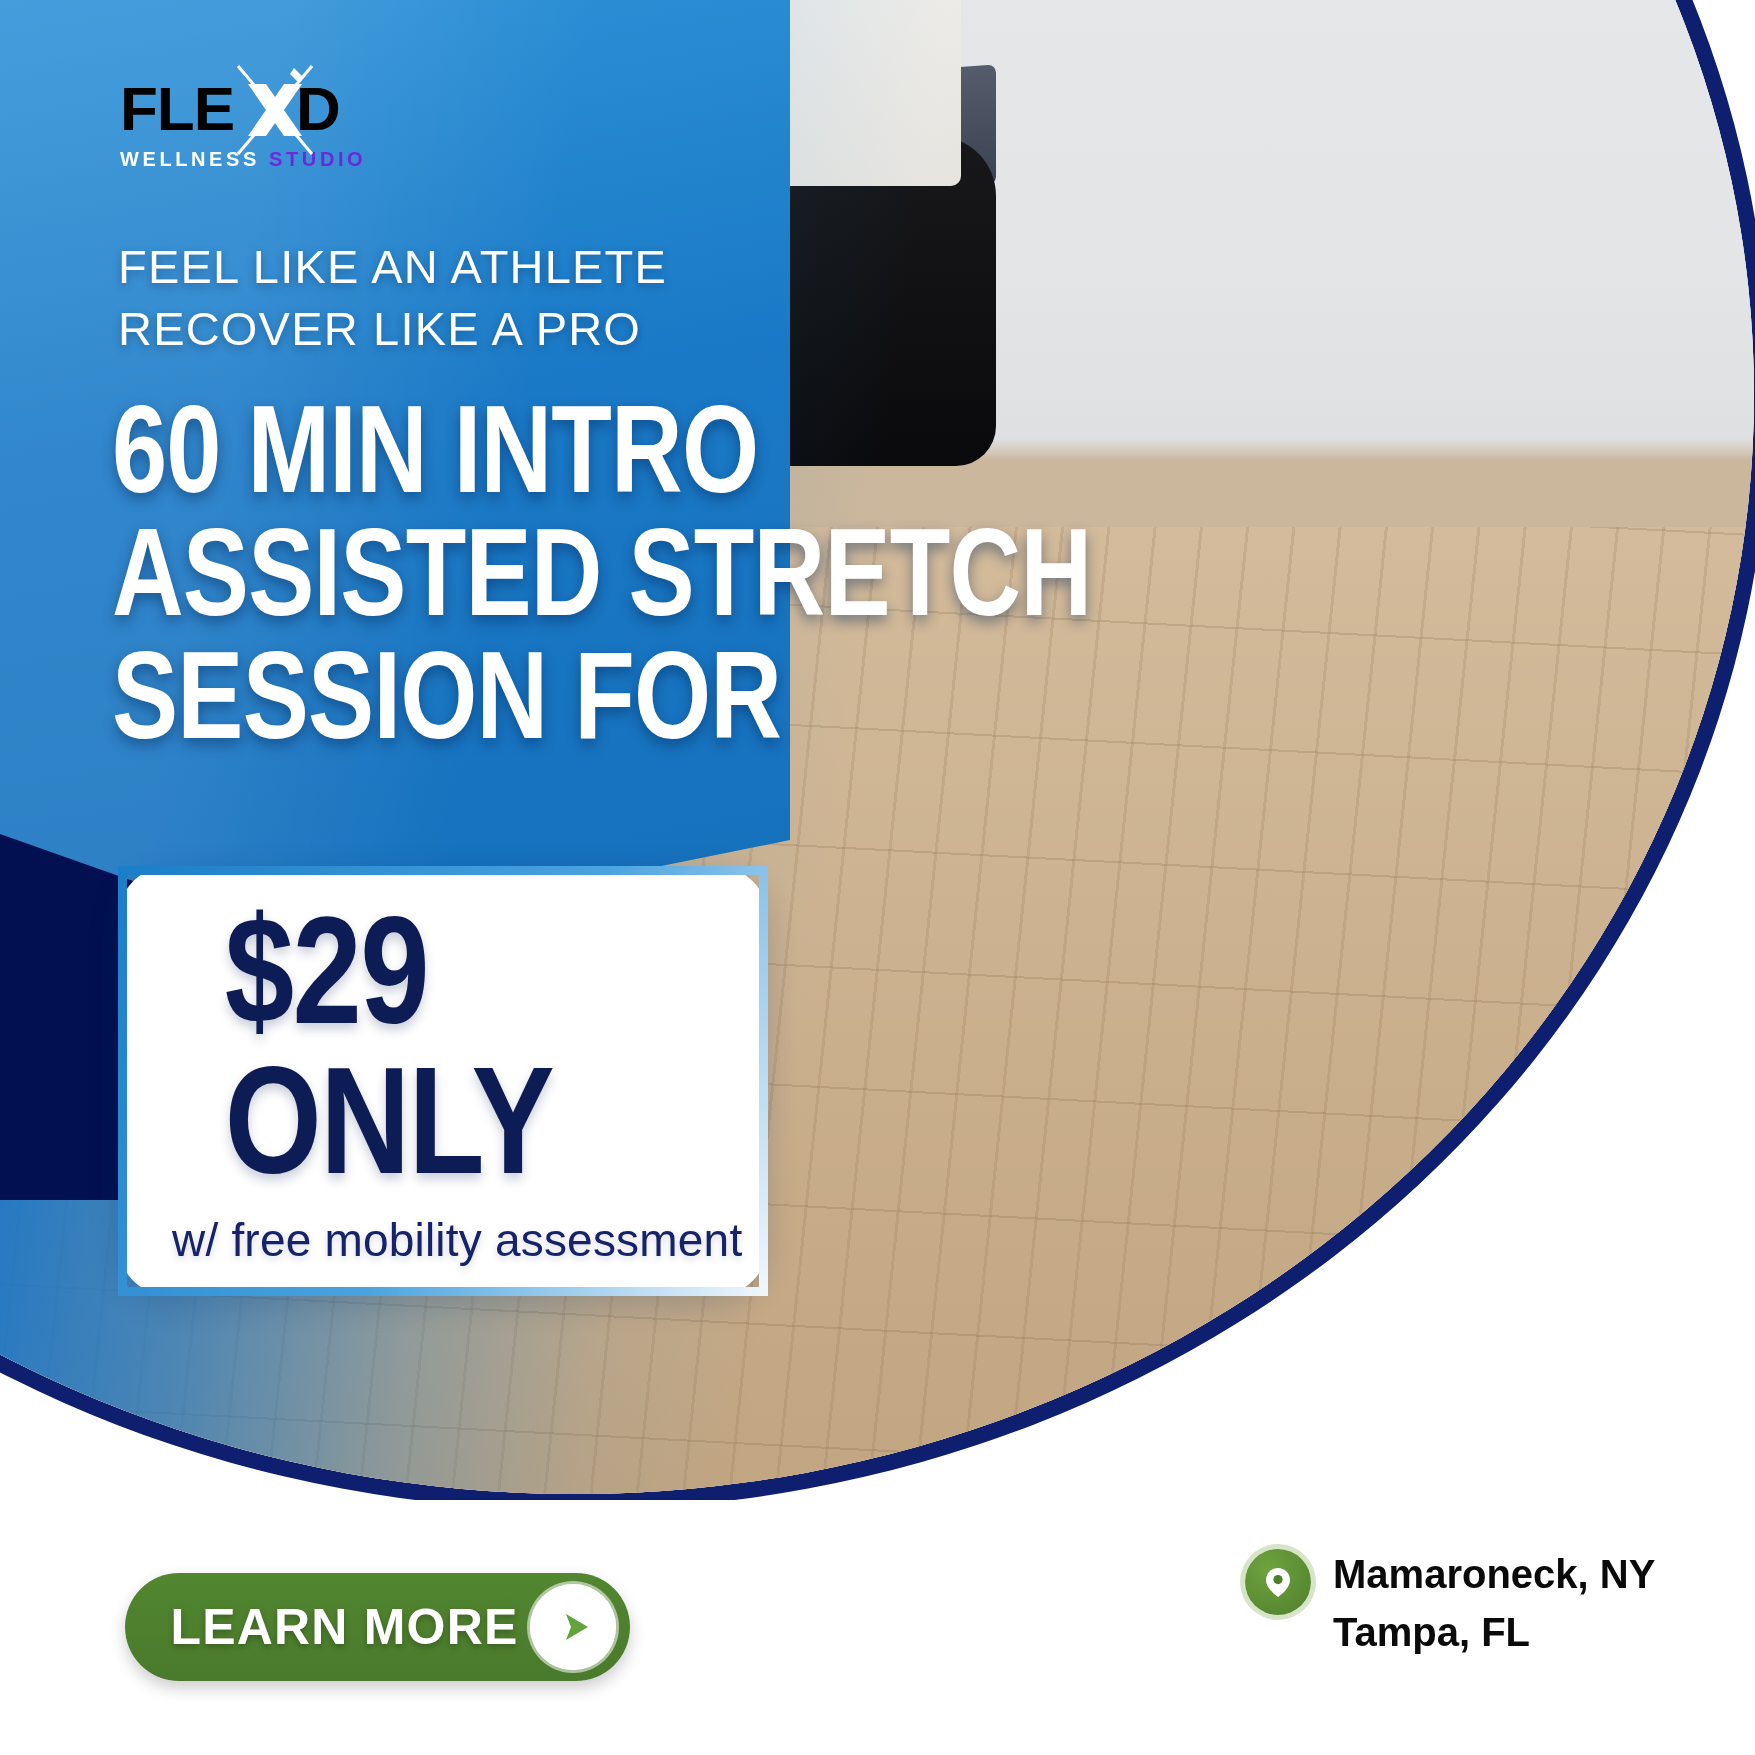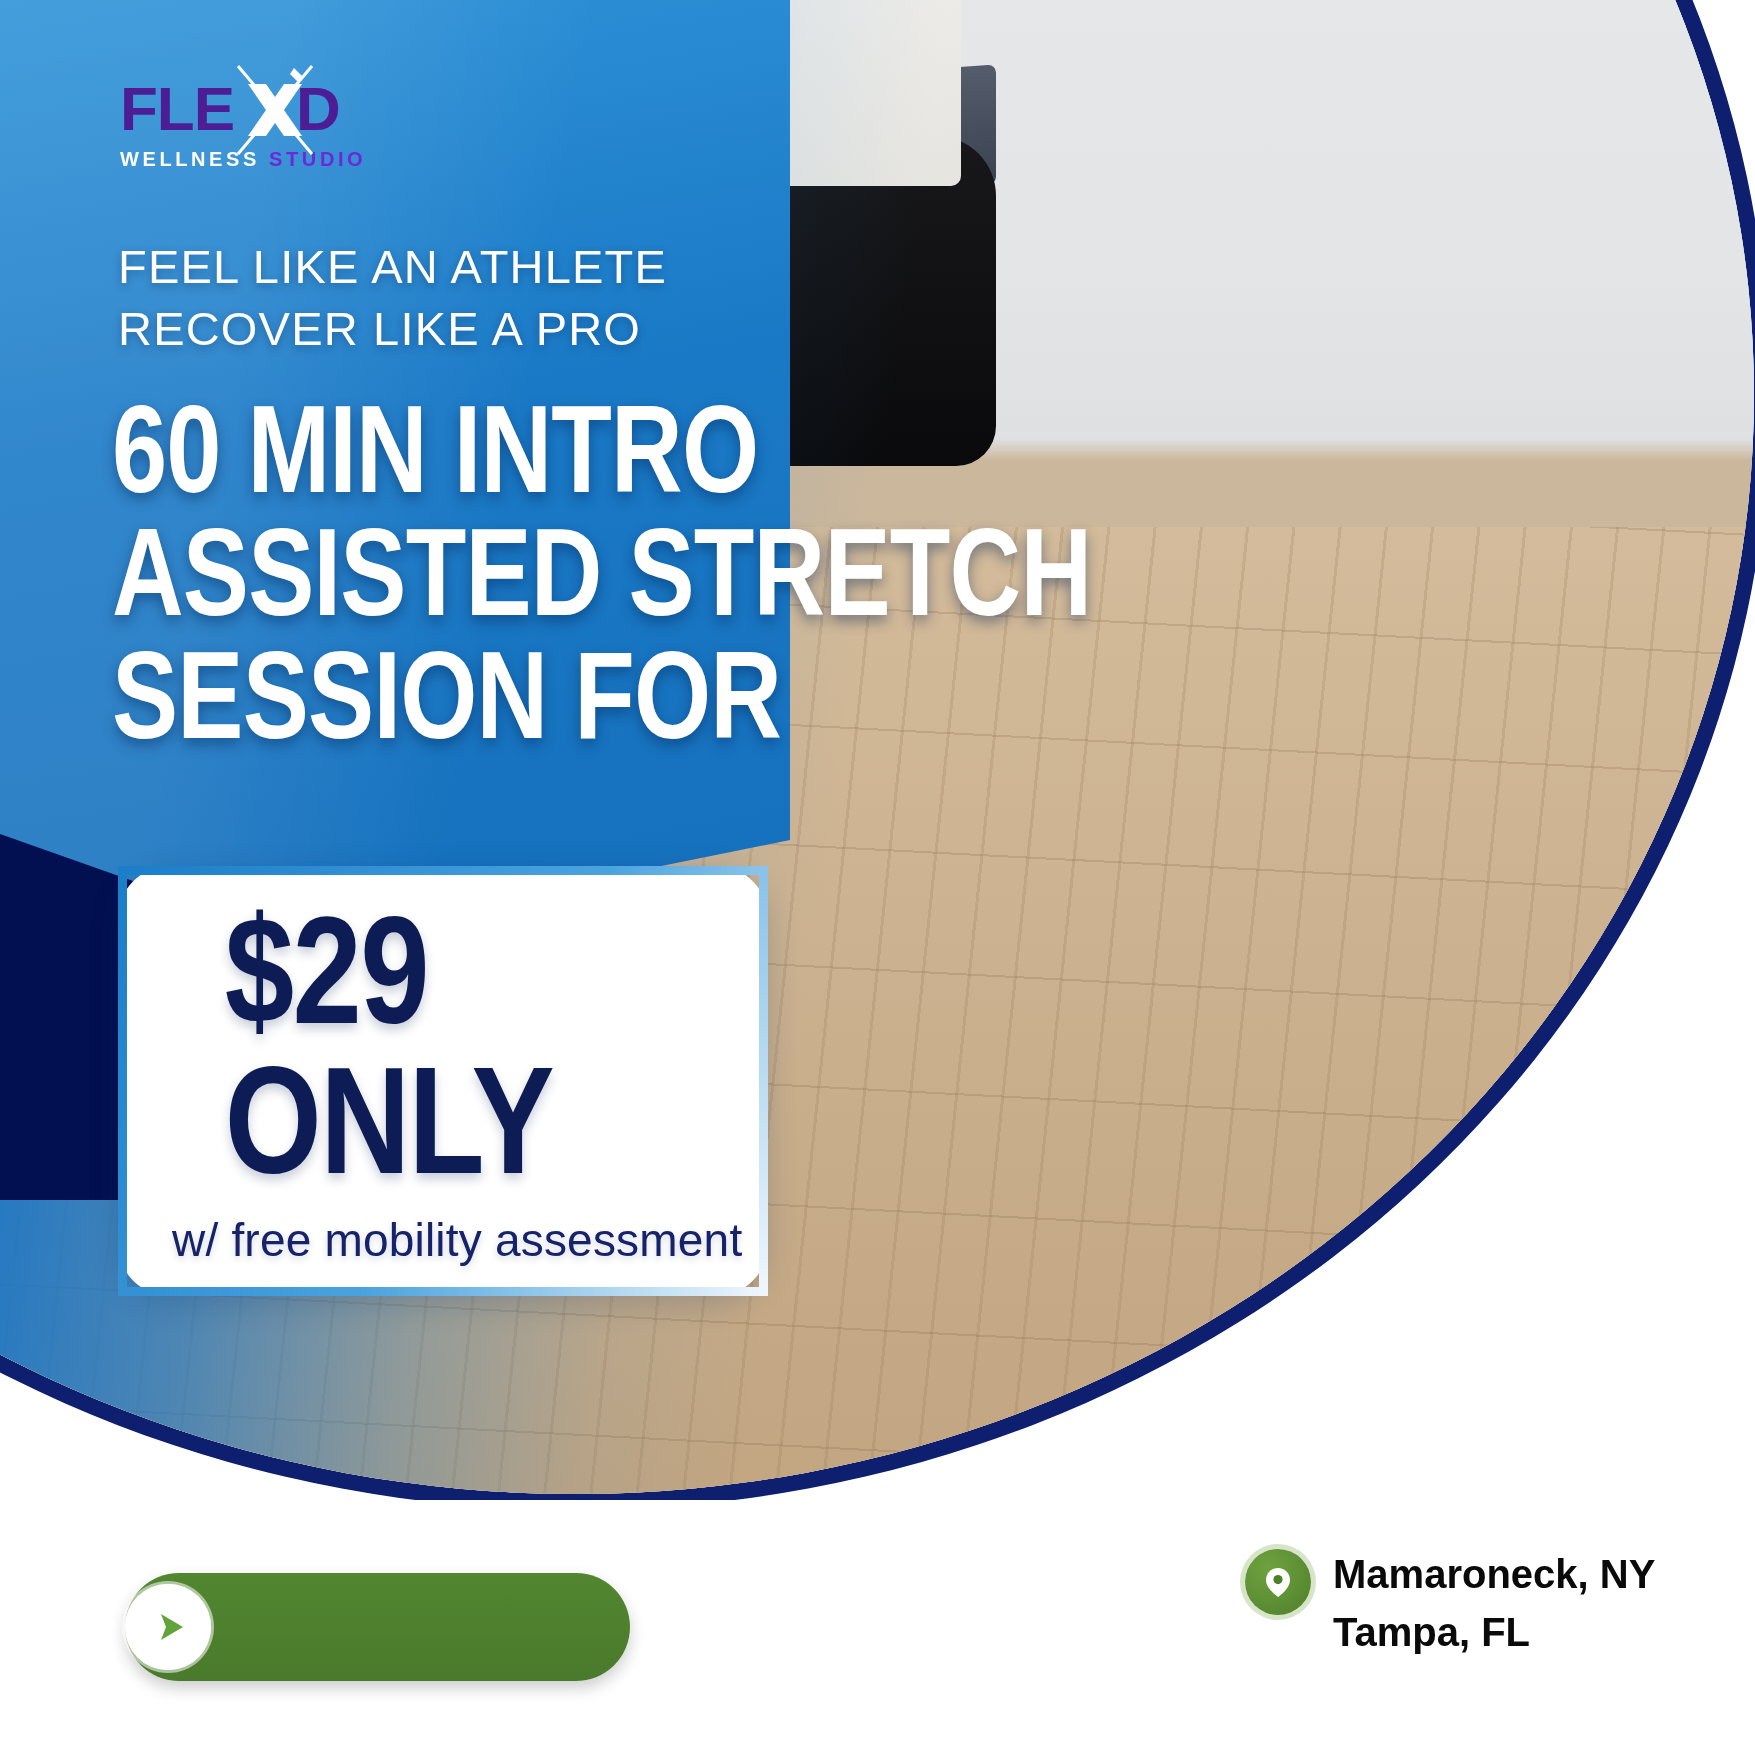--- a/index.html
+++ b/index.html
@@ -67,21 +67,21 @@
     clip-path:polygon(0 0, 100% 0, 100% 84%, 0 100%);}
 
   
   .navy-wedge{position:absolute;left:-40px;top:820px;width:560px;height:380px;
     background:#021051;
     clip-path:polygon(0 0, 100% 52%, 100% 100%, 0 100%);}
 
   
   .logo{position:absolute;left:120px;top:78px;width:260px;}
   .logo-top{position:relative;height:62px;}
-  .logo-word{font-size:62px;font-weight:700;letter-spacing:-1px;color:#4c1d95;
+  .logo-word{font-size:62px;font-weight:700;letter-spacing:-1px;color:#000000;
     line-height:62px;font-family:"Liberation Sans",sans-serif;}
   .logo-x{position:absolute;left:116px;top:-16px;width:78px;height:96px;}
   .logo-sub{margin-top:8px;font-size:20px;font-weight:700;letter-spacing:3.6px;
     color:#ffffff;white-space:nowrap;}
   .logo-sub .dk{color:#6d28d9;}
 
   
   .eyebrow{position:absolute;left:118px;top:236px;width:760px;
     font-size:47px;line-height:62px;color:#ffffff;letter-spacing:1.2px;
     font-weight:400;text-shadow:0 3px 8px rgba(0,30,70,.35);}
@@ -183,20 +183,21 @@
   </div>
 
   <div class="price-card">
     <div class="price-card-inner">
       <div class="price">$29 ONLY</div>
       <div class="price-sub">w/ free mobility assessment</div>
     </div>
   </div>
 
   <div class="cta">
+    <span class="cta-label">LEARN MORE</span>
     <span class="cta-play">
       <svg width="48" height="48" viewBox="0 0 48 48">
         <circle cx="24" cy="24" r="22" fill="none" stroke="#ffffff" stroke-width="2"></circle>
         <path d="M17 11 L39 24 L17 37 L22 24 Z" fill="#63a33b"></path>
       </svg>
     </span>
   </div>
 
 
   <div class="loc">

